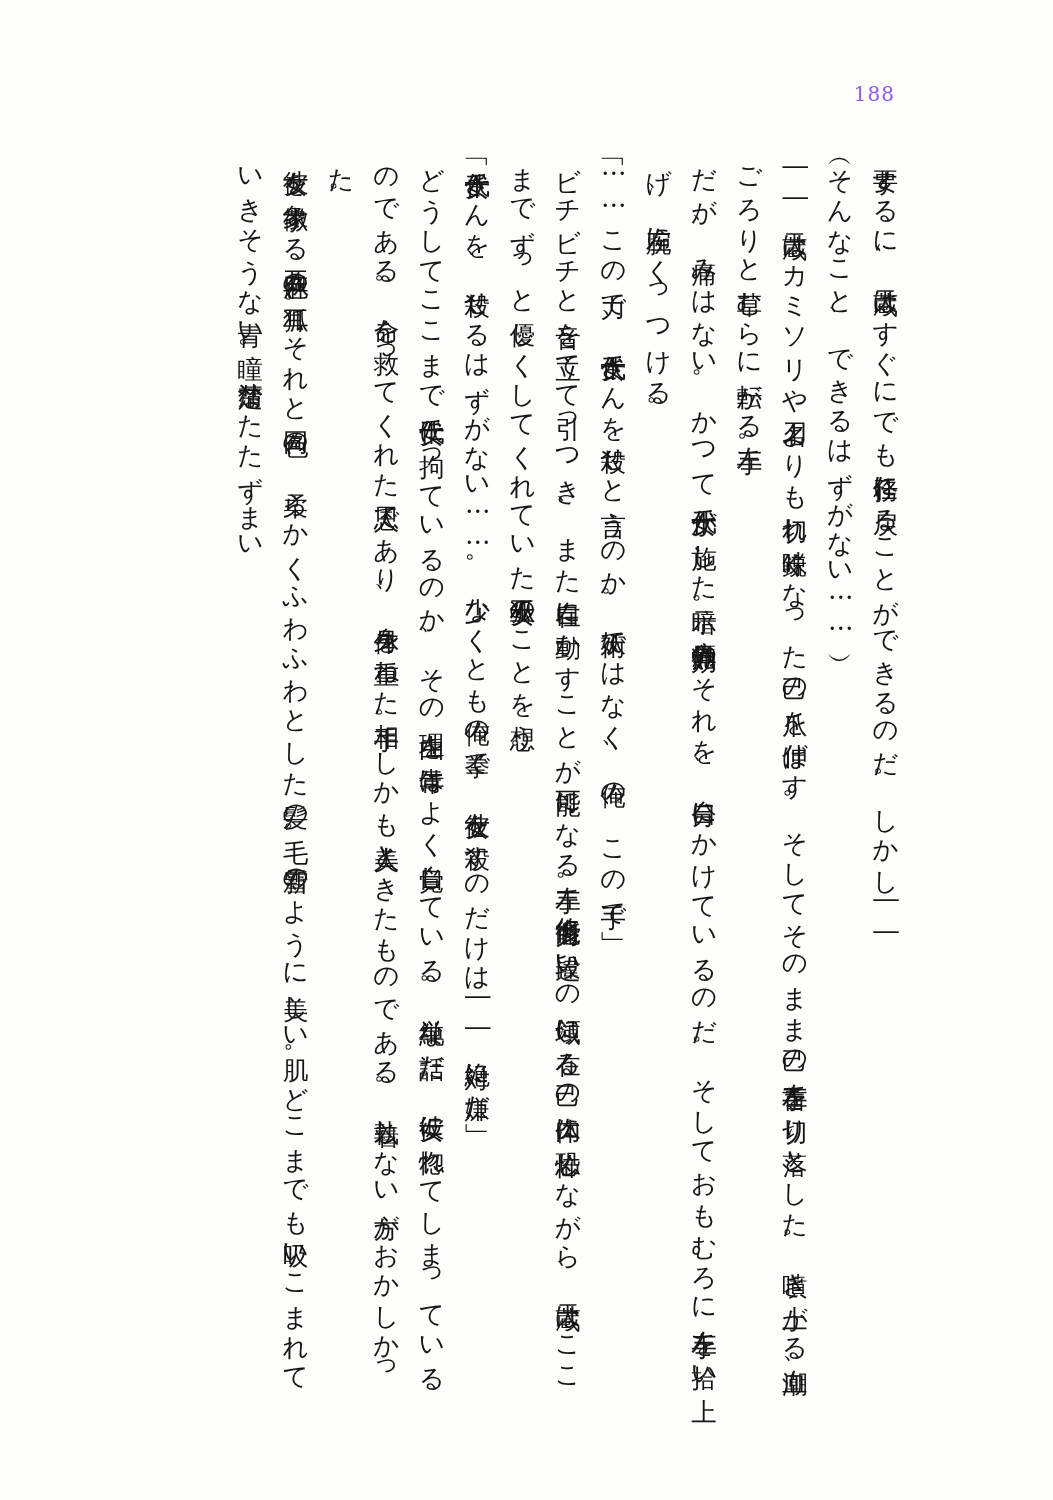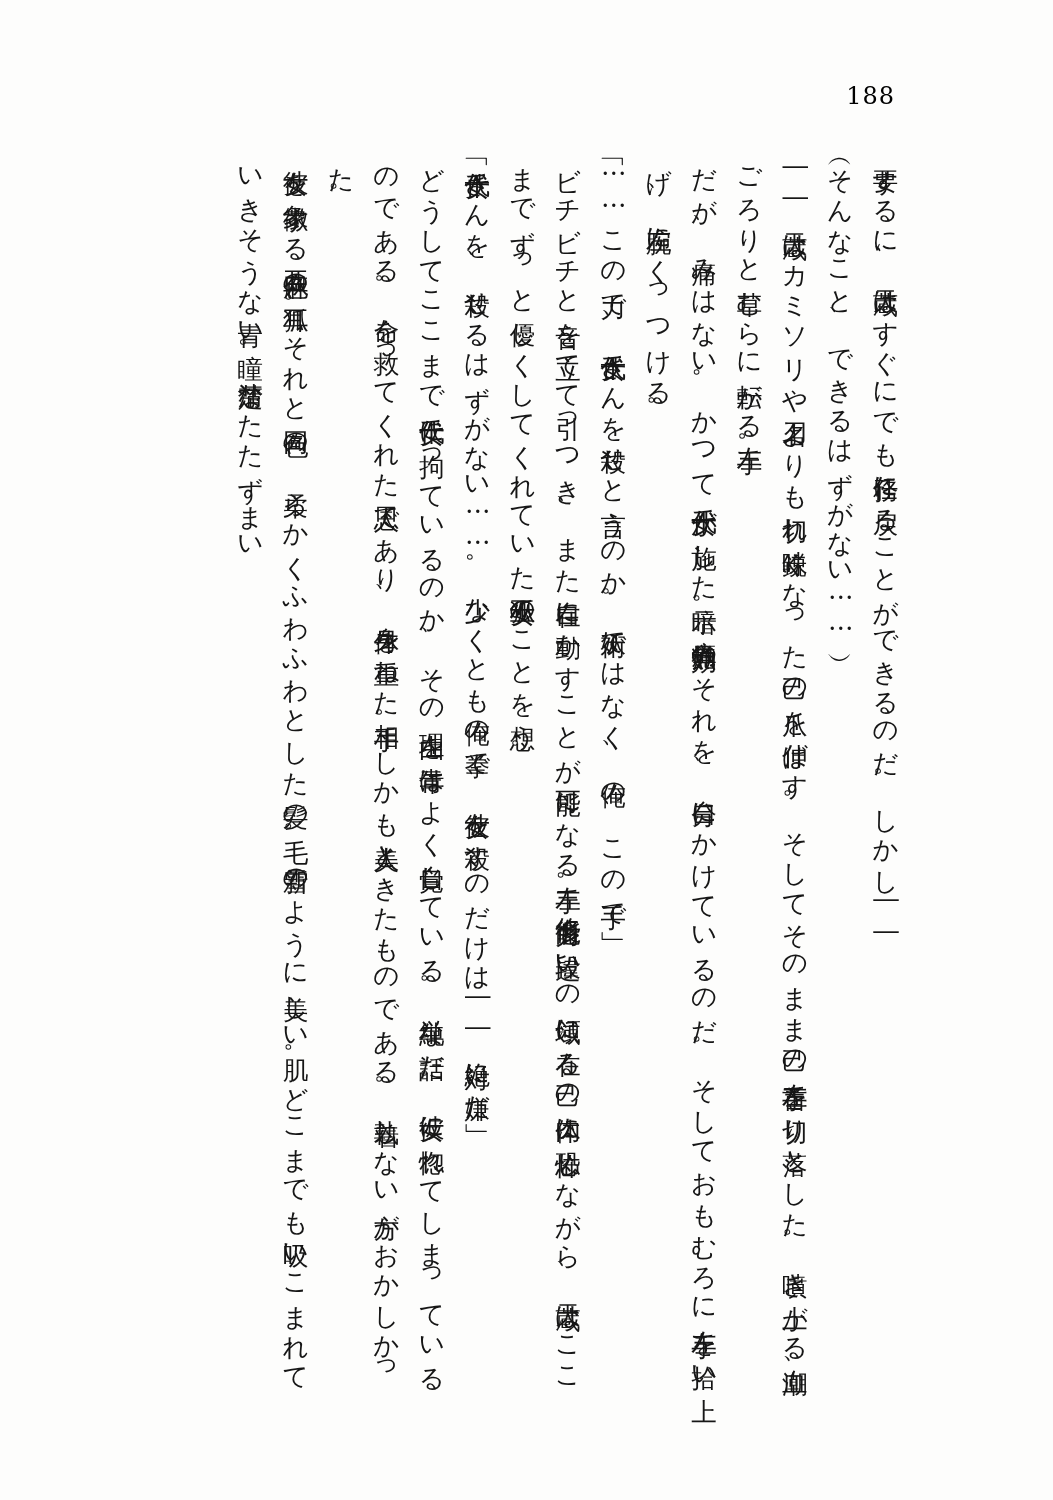--- a/index.html
+++ b/index.html
@@ -13,23 +13,23 @@
     height: 1500px;
     background: #fdfdfc;
     overflow: hidden;
     font-family: "DejaVu Serif", "Liberation Serif", serif;
     color: #1a1a1a;
   }
   .page-number {
     position: absolute;
     top: 82px;
     right: 158px;
-    font-size: 24px;
+    font-size: 20px;
     letter-spacing: 1px;
-    color: #000000;
+    color: #8b5cf6;
     font-family: "DejaVu Serif", "Liberation Serif", serif;
   }
   .body-text {
     position: absolute;
     top: 150px;
     right: 145px;
     height: 1230px;
     width: 800px;
     writing-mode: vertical-rl;
     text-orientation: upright;

